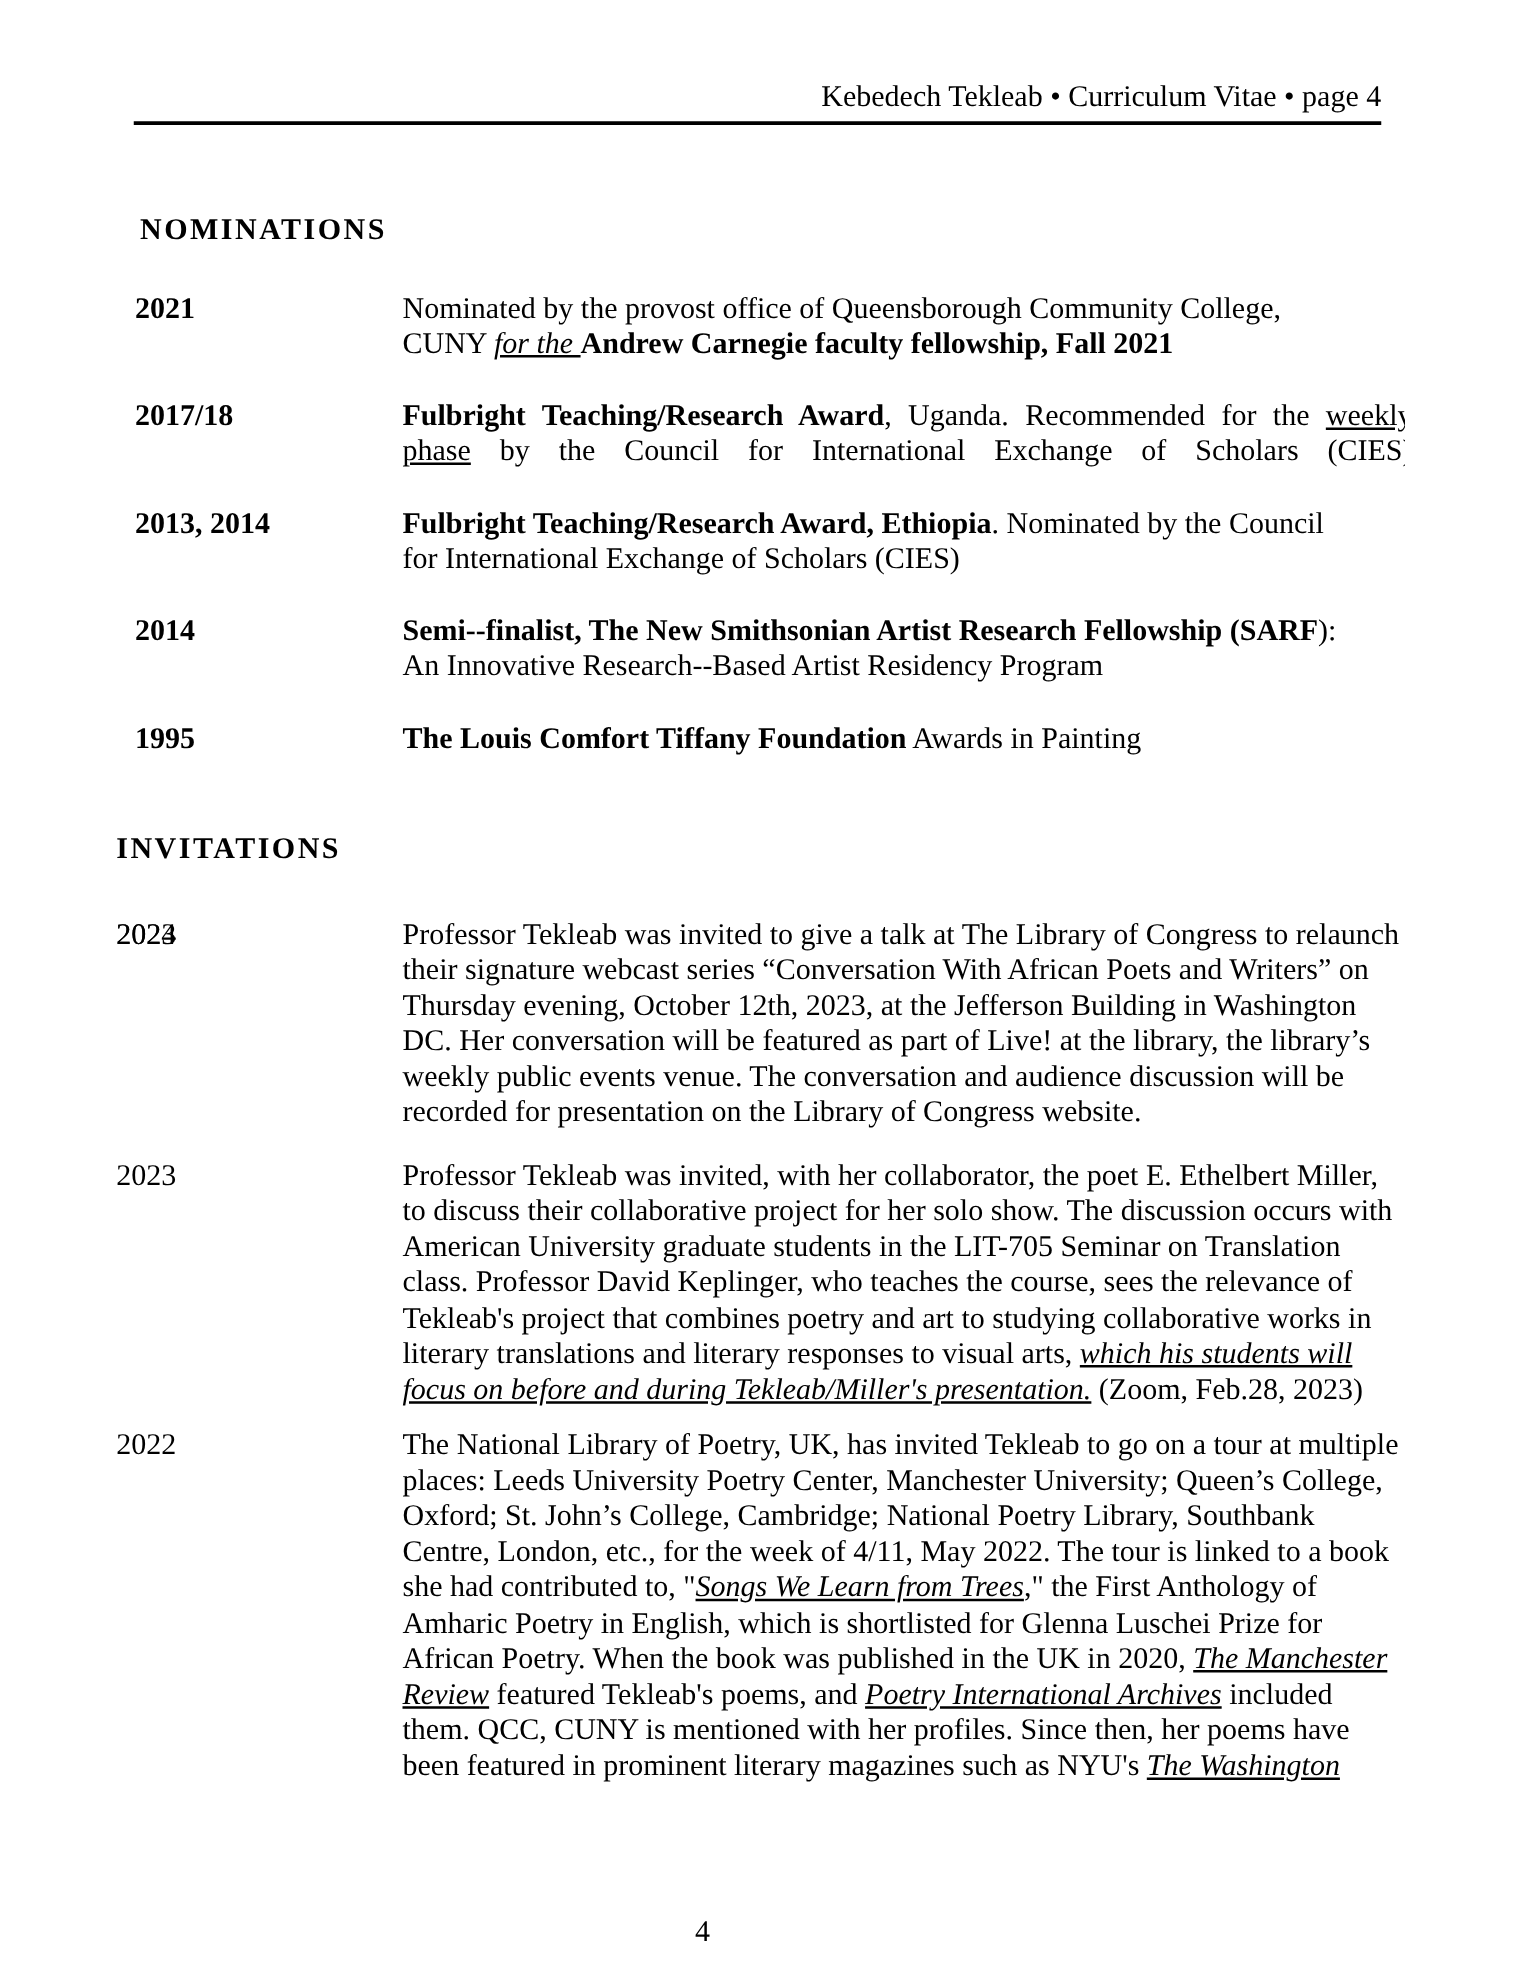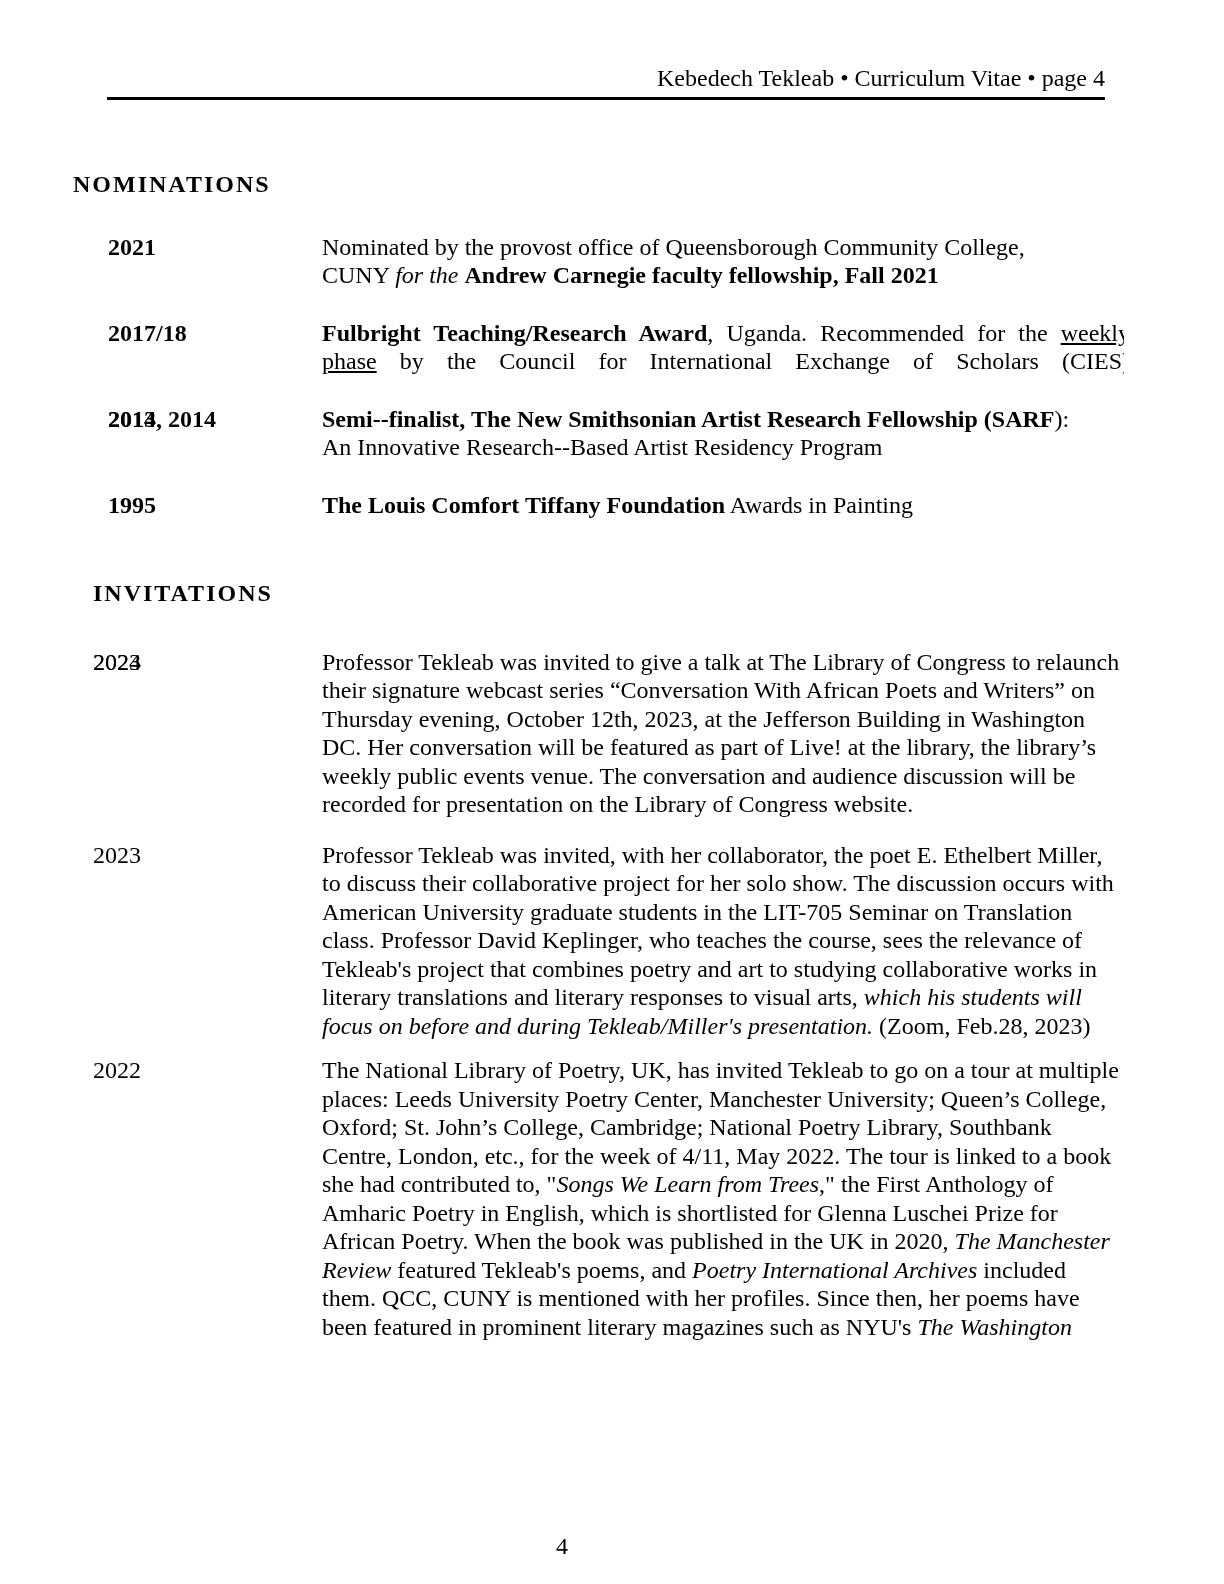--- a/index.html
+++ b/index.html
@@ -4,34 +4,34 @@
 <style>
   html,body{margin:0;padding:0;background:#fff;}
   .page{
     position:relative;width:1124px;height:1584px;background:#ffffff;overflow:hidden;
     font-family:"Liberation Serif", serif;font-size:24px;line-height:28.5px;color:#000;
   }
   .header{position:absolute;top:64px;left:107px;width:998px;text-align:right;}
   .rule{position:absolute;top:97px;left:107px;width:998px;height:3px;background:#000;}
   .main{position:absolute;top:170px;left:0;width:100%;}
   .section .heading{font-weight:bold;letter-spacing:2px;}
-  .sec-nom .heading{margin-left:73px;margin-bottom:34px;}
+  .sec-nom .heading{margin-left:112px;margin-bottom:34px;}
   .sec-inv{margin-top:60px;}
   .sec-inv .heading{margin-left:93px;margin-bottom:40px;}
   .entry{position:relative;}
   .sec-nom .entry{margin-bottom:29px;}
   .sec-inv .entry{margin-bottom:24px;}
   .sec-inv .entry:nth-child(2){margin-bottom:22px;}
   .sec-inv .entry:nth-child(3){margin-bottom:16px;}
   .entry .year{position:absolute;left:108px;top:0;font-weight:bold;white-space:nowrap;}
   .sec-inv .entry .year{left:93px;font-weight:normal;}
   .entry .content{margin-left:322px;width:808px;white-space:pre-wrap;}
   .content.justify{text-align:justify;text-align-last:justify;}
   .b{font-weight:bold;}
-  .i{font-style:italic;}
+  .i{font-style:italic;text-decoration:underline;}
   .bi{font-weight:bold;}
   .u{text-decoration:underline;}
   .pagenum{position:absolute;top:1532px;left:0;width:100%;text-align:center;}
 </style>
 </head>
 <body>
 
 <div class="page">
   <div class="header">
     <span>Kebedech Tekleab • Curriculum Vitae • page 4</span>
@@ -47,20 +47,22 @@
             <div class="content"><span>Nominated by the provost office of Queensborough Community College,
 CUNY </span><span class="i">for the </span><span class="bi">Andrew Carnegie faculty fellowship,</span><span class="b"> Fall 2021</span></div>
           </div>
           <div class="entry">
             <span class="year">2017/18</span>
             <div class="content justify"><span class="b">Fulbright Teaching/Research Award</span><span>, Uganda. Recommended for the </span><span class="u">weekly</span><span>
 </span><span class="u">phase</span><span> by the Council for International Exchange of Scholars (CIES)</span></div>
           </div>
           <div class="entry">
             <span class="year">2013, 2014</span>
+            <div class="content"><span class="b">Fulbright Teaching/Research Award, Ethiopia</span><span>. Nominated by the Council
+for International Exchange of Scholars (CIES)</span></div>
           </div>
           <div class="entry">
             <span class="year">2014</span>
             <div class="content"><span class="b">Semi--finalist, The New Smithsonian Artist Research Fellowship (SARF</span><span>):
 An Innovative Research--Based Artist Residency Program</span></div>
           </div>
           <div class="entry">
             <span class="year">1995</span>
             <div class="content"><span class="b">The Louis Comfort Tiffany Foundation</span><span> Awards in Painting</span></div>
           </div>

